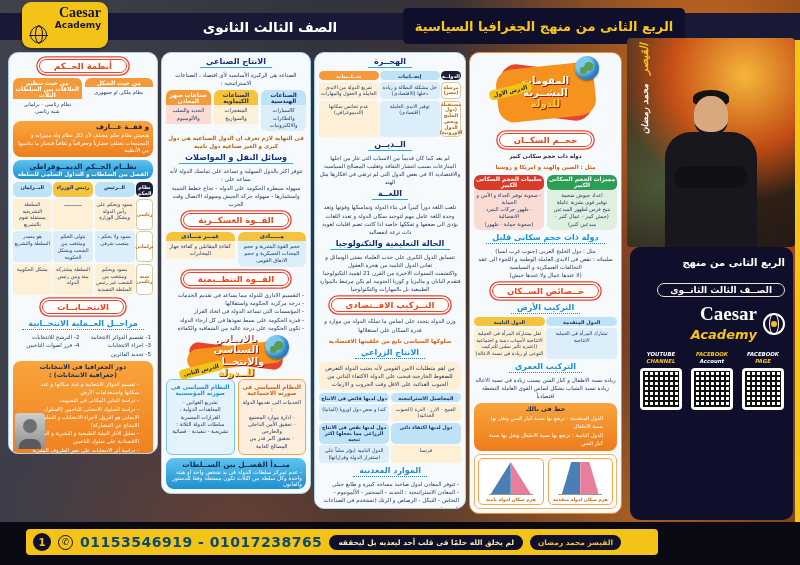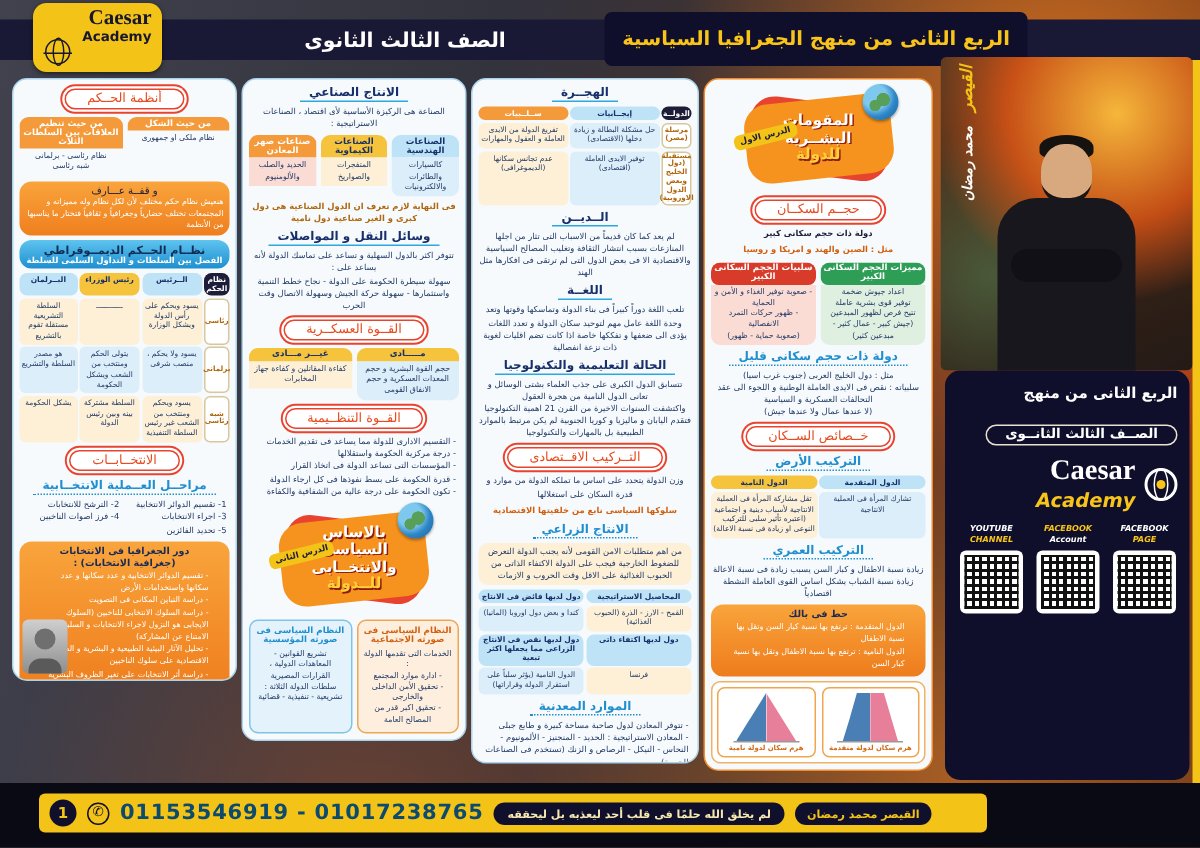--- a/index.html
+++ b/index.html
@@ -24,36 +24,36 @@
   .globe b{position:absolute;top:50%;left:-2px;right:-2px;height:0;border-top:1.4px solid #17172e}
   .edge-strip{position:absolute;right:0;top:36px;width:5px;height:486px;background:#f3c317}
   
   .panel{position:absolute;top:52px;background:#f6fafd;border-radius:10px;padding:4px 4px;display:flex;flex-direction:column;gap:3px;overflow:hidden;border:1.5px solid #a9d3ea}
   .p1{left:8px;width:150px;height:402px}
   .p2{left:161px;width:150px;height:442px}
   .p3{left:314px;width:152px;height:457px}
   .p4{left:469px;width:153px;height:462px;border-color:#f08c2e}
   .pre{white-space:pre-line}
   
-  .oval{align-self:center;background:#fff;border:1.5px solid #e8432e;border-radius:14px;box-shadow:0 0 0 1.5px #fff,0 0 0 2.8px #e8432e;padding:1px 14px;color:#e8491d;font-weight:normal;font-size:8.5px;margin:2px 0}
+  .oval{align-self:center;background:#fff;border:1.5px solid #e8432e;border-radius:14px;box-shadow:0 0 0 1.5px #fff,0 0 0 2.8px #e8432e;padding:1px 14px;color:#e8491d;font-weight:bold;font-size:8.5px;margin:2px 0}
   .bh{color:#1f8fd0;font-weight:bold;font-size:8px;text-align:center;border-bottom:1.5px dotted #1f8fd0;align-self:center;padding:0 6px 1px}
   .nh{color:#17306b;font-weight:bold;font-size:8px;text-align:center;border-bottom:1.5px solid #2ba8e0;align-self:center;padding:0 6px 1px}
   .body-t{font-size:5.6px;color:#223a66;text-align:center;line-height:1.45}
   .body-r{font-size:5.6px;color:#223a66;text-align:right;line-height:1.5;padding:0 2px}
   
   .twocol{display:flex;gap:3px}
   .twocol>div{flex:1;border-radius:6px;overflow:hidden}
   .hb{font-size:5.8px;font-weight:bold;text-align:center;padding:1.5px 1px;color:#17306b}
   .bb-light{background:#fdf0d6}
   .bb-blue{background:#dceef9}
   .bb-pink{background:#fbdcd4}
   .bb-green{background:#dff0e0}
   .cell-b{font-size:5.2px;color:#27406b;text-align:center;padding:2px;line-height:1.4;color:#223a66}
   .ob{background:linear-gradient(#f9a43c,#ef7f1e);border-radius:8px;padding:2px 4px;color:#fff}
-  .ob .ot{display:block;text-align:center;font-weight:normal;color:#1d1d3a;font-size:6.8px;margin-bottom:1px}
+  .ob .ot{display:block;font-weight:bold;color:#1d1d3a;font-size:6.8px;margin-bottom:1px}
   .ob .obody{font-size:5.3px;line-height:1.5;text-align:right}
   .blueb{background:linear-gradient(#5ec4ef,#1e8fd0);border-radius:8px;padding:2px 4px;color:#fff}
   .blueb .bt{display:block;text-align:center;font-weight:bold;font-size:7.4px;color:#103a66;color:#0e2c55}
   .blueb .bsub{display:block;text-align:center;font-size:5.6px;font-weight:bold}
   
   .grid{display:grid;gap:1.5px;font-size:5px}
   .g-h{font-weight:bold;text-align:center;border-radius:5px;padding:1.5px 1px}
   .g-c{border-radius:4px;padding:2px 1.5px;text-align:center;line-height:1.35;color:#223a66}
   .h-dark{background:#1d1d3a;color:#fff}
   .h-blue{background:#bfe3f6;color:#17306b}
@@ -275,20 +275,24 @@
 - تحقيق الأمن الداخلى والخارجى
 - تحقيق اكبر قدر من المصالح العامة</div>
     </div>
     <div style="background:#e3f2fb;border:1px solid #7fc4e8;padding:2px">
       <div class="hb" style="color:#1f8fd0">النظام السياسى فى صورته المؤسسية</div>
       <div class="cell-b pre">تشريع القوانين - المعاهدات الدولية ، القرارات المصيرية
 سلطات الدولة الثلاثة :
 تشريعية - تنفيذية - قضائية</div>
     </div>
   </div>
+  <div class="blueb">
+    <span class="bt">مبــدأ الفصــل بين الســلطات</span>
+    <span class="bsub pre" style="font-weight:normal;text-align:right">- عدم تمركز سلطات الدولة فى يد شخص واحد او هيئة واحدة وكل سلطة من الثلاث تكون مستقلة وفقا للدستور والقانون</span>
+  </div>
 </div>
 
 <div class="panel p3">
   <div class="nh">الهجــرة</div>
   <div class="grid" style="grid-template-columns:20px 1fr 1fr">
     <div class="g-h h-dark">الدولــة</div>
     <div class="g-h h-blue">إيجــابيات</div>
     <div class="g-h h-org">ســلــبيات</div>
 
     <div class="rowlab">مرسلة (مصر)</div>

